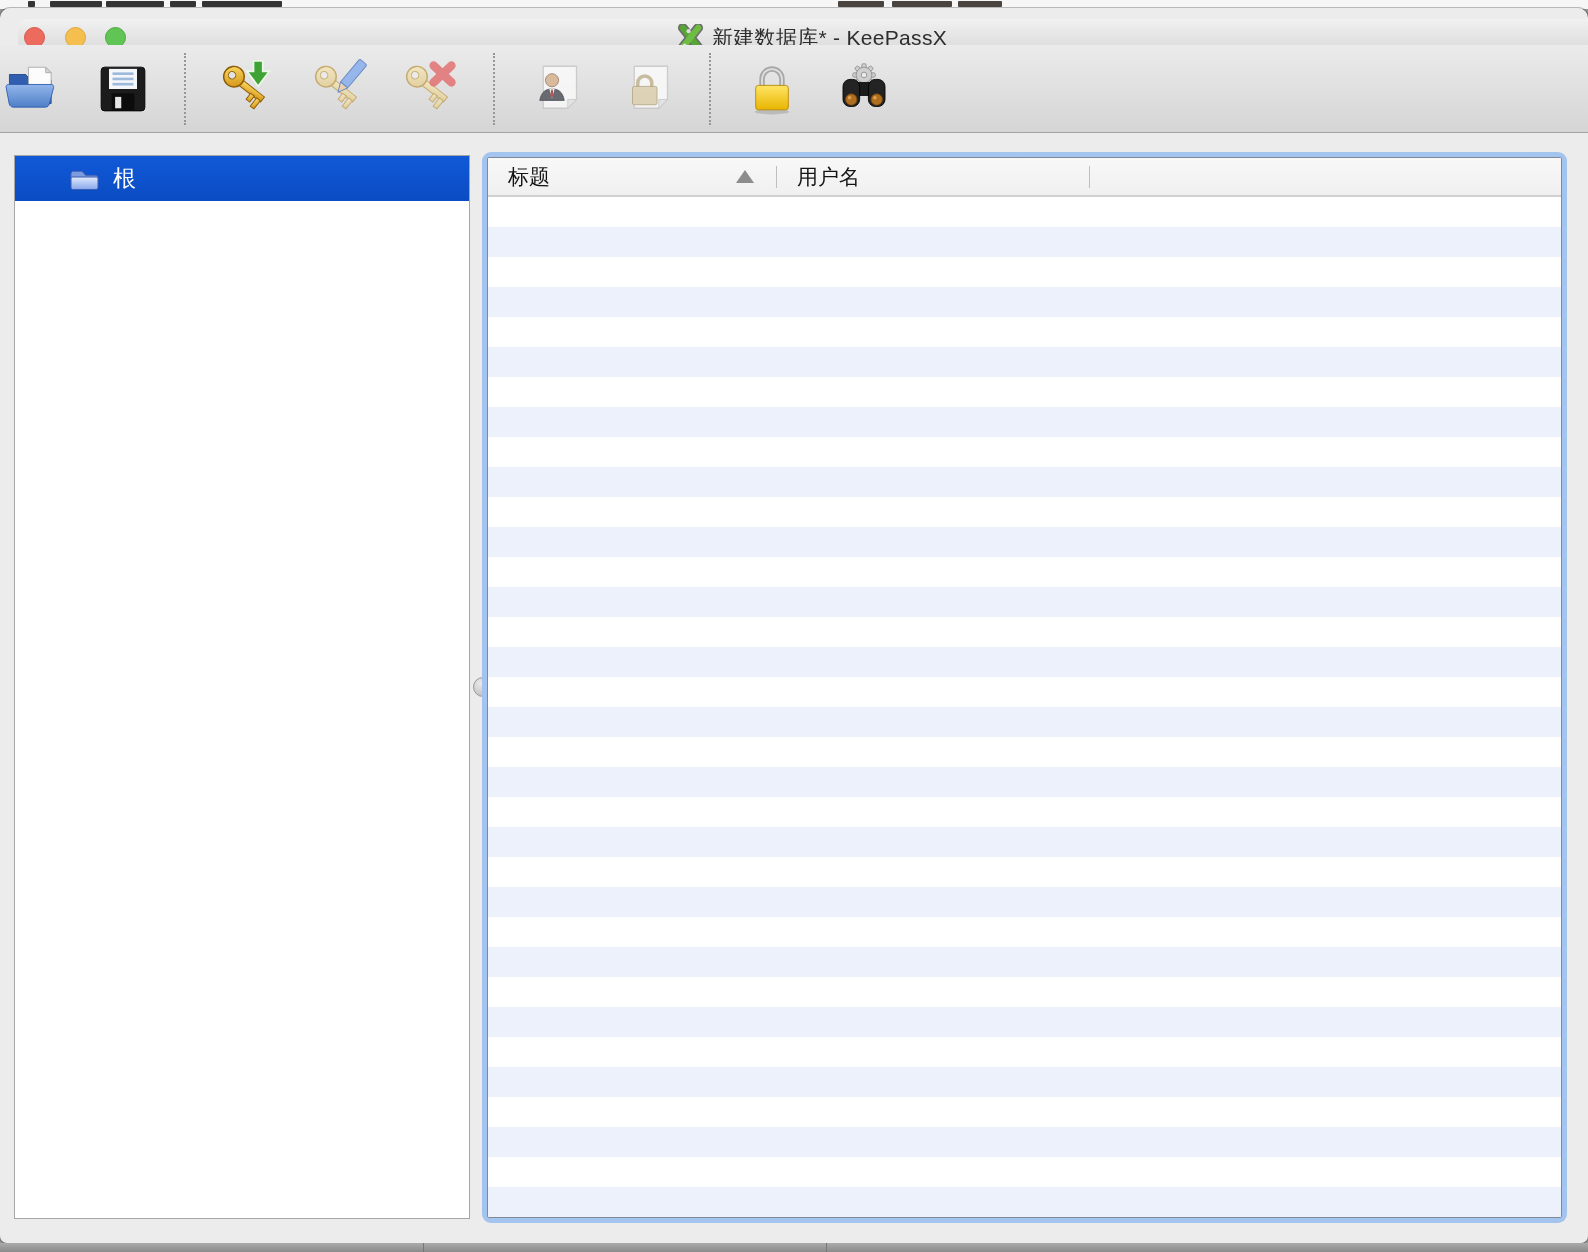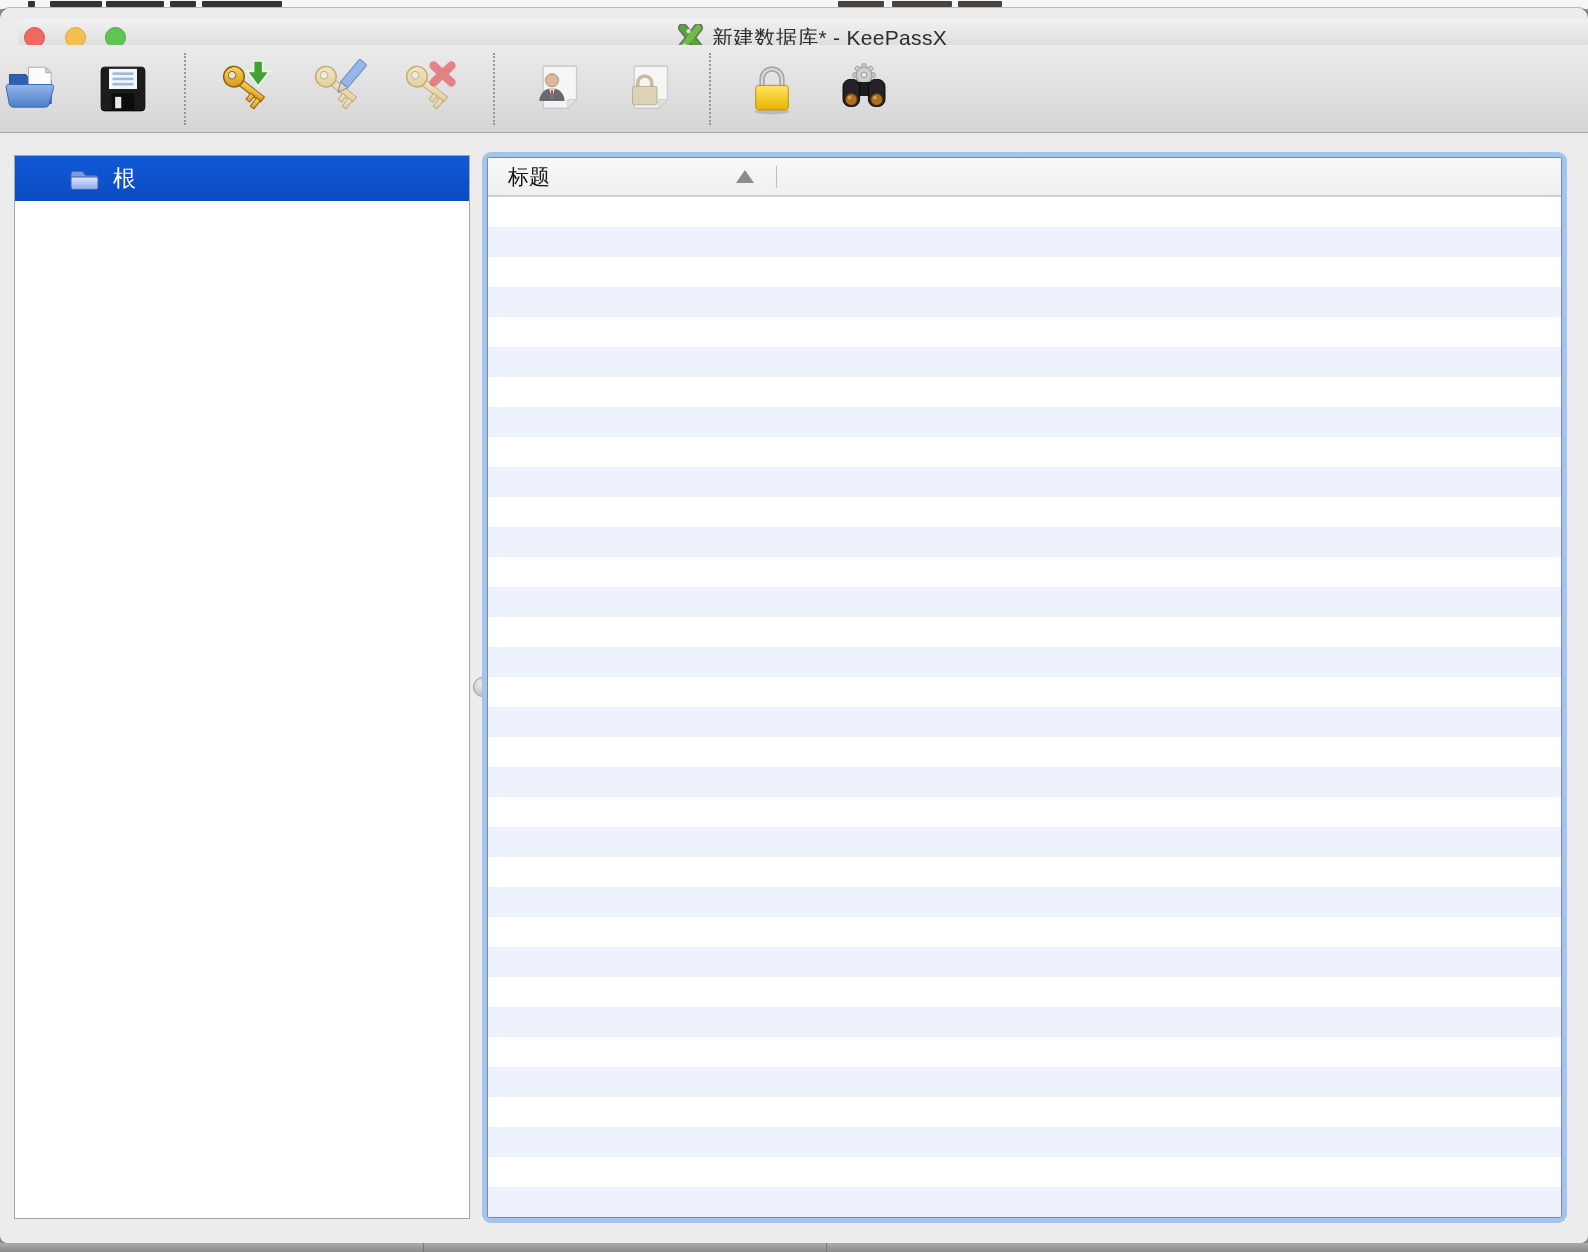--- a/index.html
+++ b/index.html
@@ -274,20 +274,24 @@
   <div class="split-handle"></div>
 
   <div class="table-panel">
     <div class="table-inner">
       <div class="thead">
         <div class="th c1">
           <span>标题</span>
           <span class="sort-asc"></span>
           <span class="col-divider"></span>
         </div>
+        <div class="th c2">
+          <span>用户名</span>
+          <span class="col-divider"></span>
+        </div>
       </div>
       <div class="tbody"></div>
     </div>
   </div>
 
 </div>
 
 <div class="desktop-bottom">
   <div class="vline" style="left:423px;"></div>
   <div class="vline" style="left:826px;"></div>

